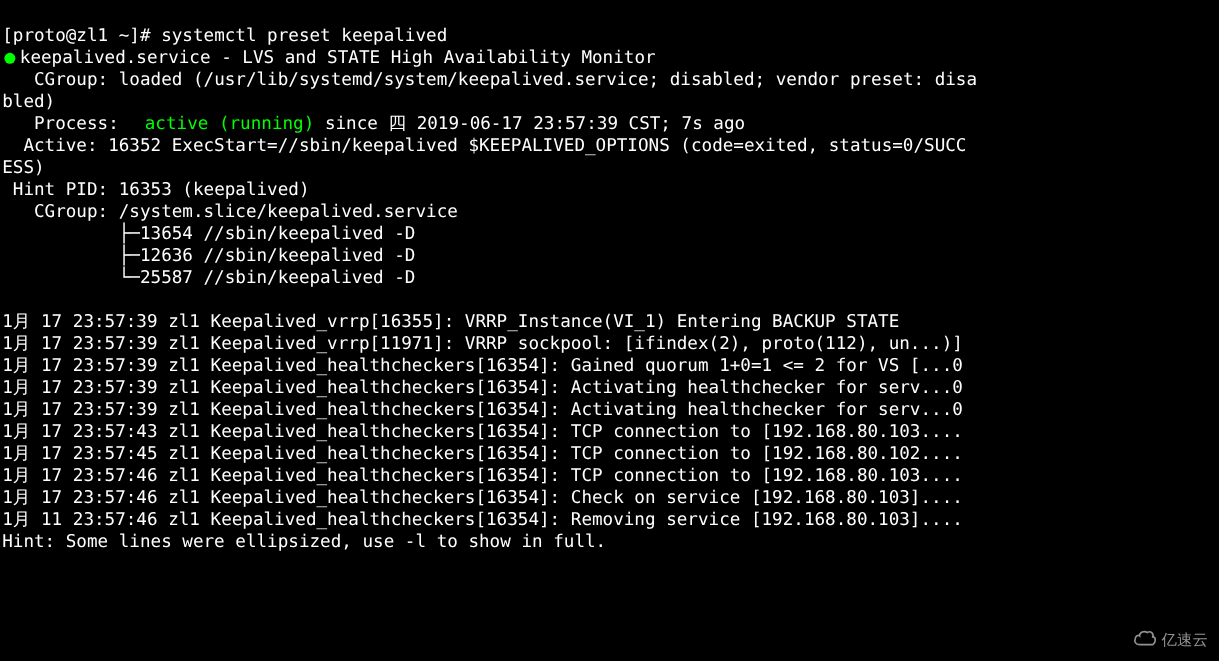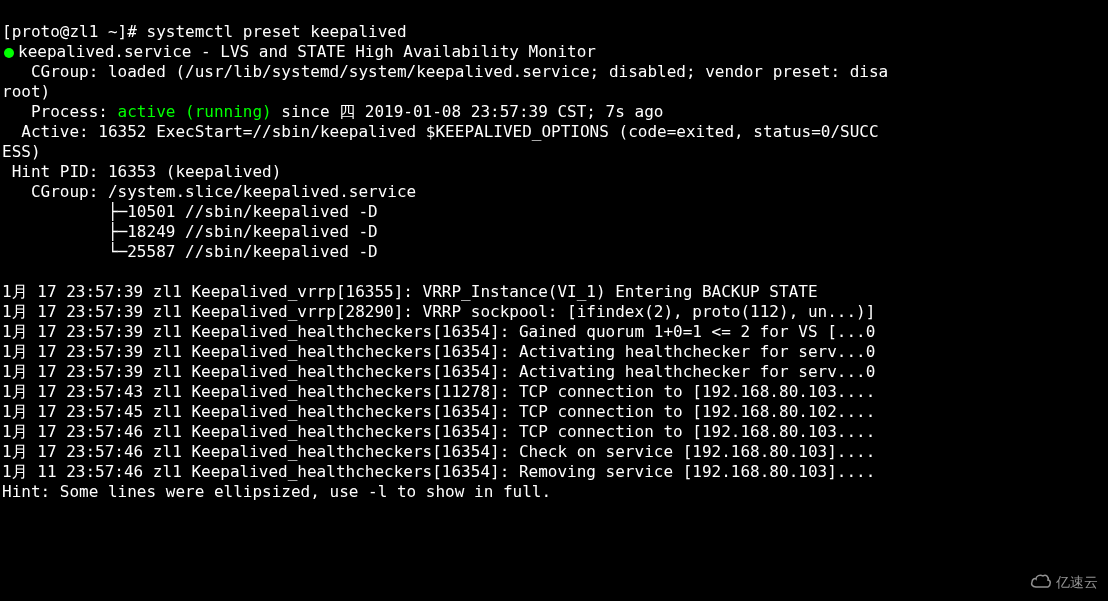--- a/index.html
+++ b/index.html
@@ -12,21 +12,21 @@
     line-height: 1.25;
     width: 1108px;
     height: 601px;
     overflow: hidden;
     position: relative;
   }
   .term {
     padding: 2px 2px;
     white-space: pre;
   }
-  .green { color: #00ff00; }
+  .green { color: #00ff00; margin-left: 14px; }
   .bullet {
     display: inline-block;
     width: 10px;
     height: 10px;
     background: #00ff00;
     border-radius: 50%;
     vertical-align: middle;
     margin-right: 4px;
     margin-left: 2px;
   }
@@ -42,36 +42,36 @@
   }
   .watermark svg { margin-right: 4px; }
 </style>
 </head>
 <body>
 
 <div class="term">
 <span>[proto@zl1 ~]# </span><span>systemctl preset keepalived</span>
 <span class="bullet"></span><span>keepalived.service</span><span> - </span><span>LVS and STATE High Availability Monitor</span>
 <span>   CGroup: </span><span>loaded (/usr/lib/systemd/system/keepalived.service; disabled; vendor preset: disa</span>
-<span>root)</span>
-<span>   Process: </span><span class="green">active (running)</span><span> since 四 2019-01-08 23:57:39 CST; 7s ago</span>
+<span>bled)</span>
+<span>   Process: </span><span class="green">active (running)</span><span> since 四 2019-06-17 23:57:39 CST; 7s ago</span>
 <span>  Active: </span><span>16352 ExecStart=//sbin/keepalived $KEEPALIVED_OPTIONS (code=exited, status=0/SUCC</span>
 <span>ESS)</span>
 <span> Hint PID: </span><span>16353 (keepalived)</span>
 <span>   CGroup: </span><span>/system.slice/keepalived.service</span>
-<span>           ├─10501 //sbin/keepalived -D</span>
-<span>           ├─18249 //sbin/keepalived -D</span>
+<span>           ├─13654 //sbin/keepalived -D</span>
+<span>           ├─12636 //sbin/keepalived -D</span>
 <span>           └─25587 //sbin/keepalived -D</span>
 
 <span>1月 17 23:57:39 zl1 Keepalived_vrrp[16355]: VRRP_Instance(VI_1) Entering BACKUP STATE</span>
-<span>1月 17 23:57:39 zl1 Keepalived_vrrp[28290]: VRRP sockpool: [ifindex(2), proto(112), un...)]</span>
+<span>1月 17 23:57:39 zl1 Keepalived_vrrp[11971]: VRRP sockpool: [ifindex(2), proto(112), un...)]</span>
 <span>1月 17 23:57:39 zl1 Keepalived_healthcheckers[16354]: Gained quorum 1+0=1 &lt;= 2 for VS [...0</span>
 <span>1月 17 23:57:39 zl1 Keepalived_healthcheckers[16354]: Activating healthchecker for serv...0</span>
 <span>1月 17 23:57:39 zl1 Keepalived_healthcheckers[16354]: Activating healthchecker for serv...0</span>
-<span>1月 17 23:57:43 zl1 Keepalived_healthcheckers[11278]: TCP connection to [192.168.80.103....</span>
+<span>1月 17 23:57:43 zl1 Keepalived_healthcheckers[16354]: TCP connection to [192.168.80.103....</span>
 <span>1月 17 23:57:45 zl1 Keepalived_healthcheckers[16354]: TCP connection to [192.168.80.102....</span>
 <span>1月 17 23:57:46 zl1 Keepalived_healthcheckers[16354]: TCP connection to [192.168.80.103....</span>
 <span>1月 17 23:57:46 zl1 Keepalived_healthcheckers[16354]: Check on service [192.168.80.103]....</span>
 <span>1月 11 23:57:46 zl1 Keepalived_healthcheckers[16354]: Removing service [192.168.80.103]....</span>
 <span>Hint: Some lines were ellipsized, use -l to show in full.</span>
 </div>
 
 <div class="watermark">
   <span>
     <svg width="22" height="16" viewBox="0 0 22 16">

